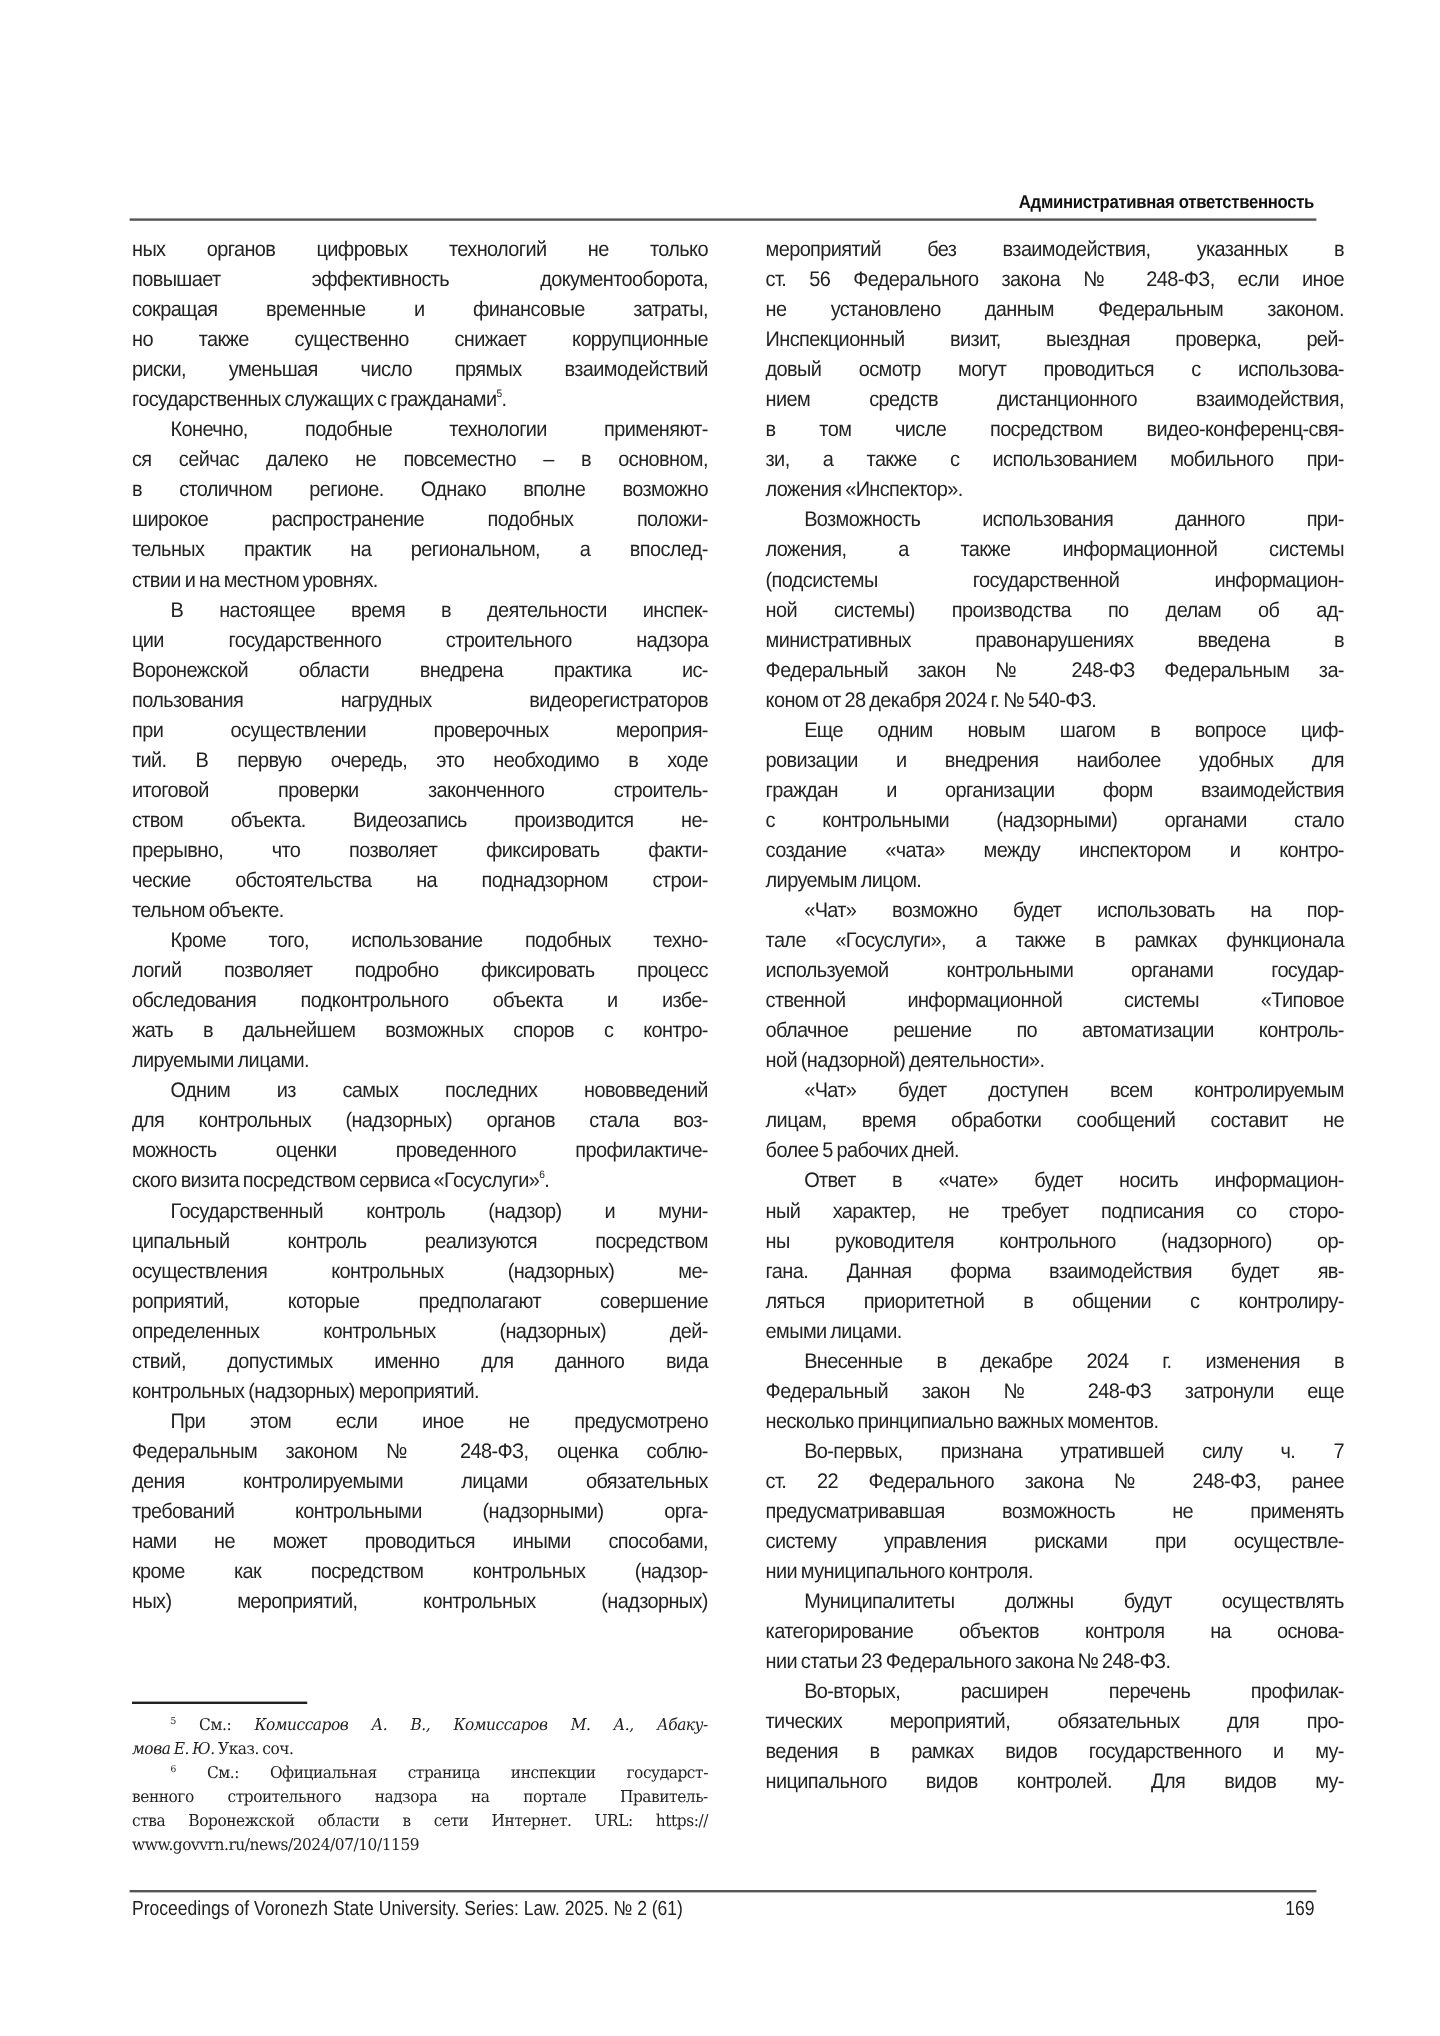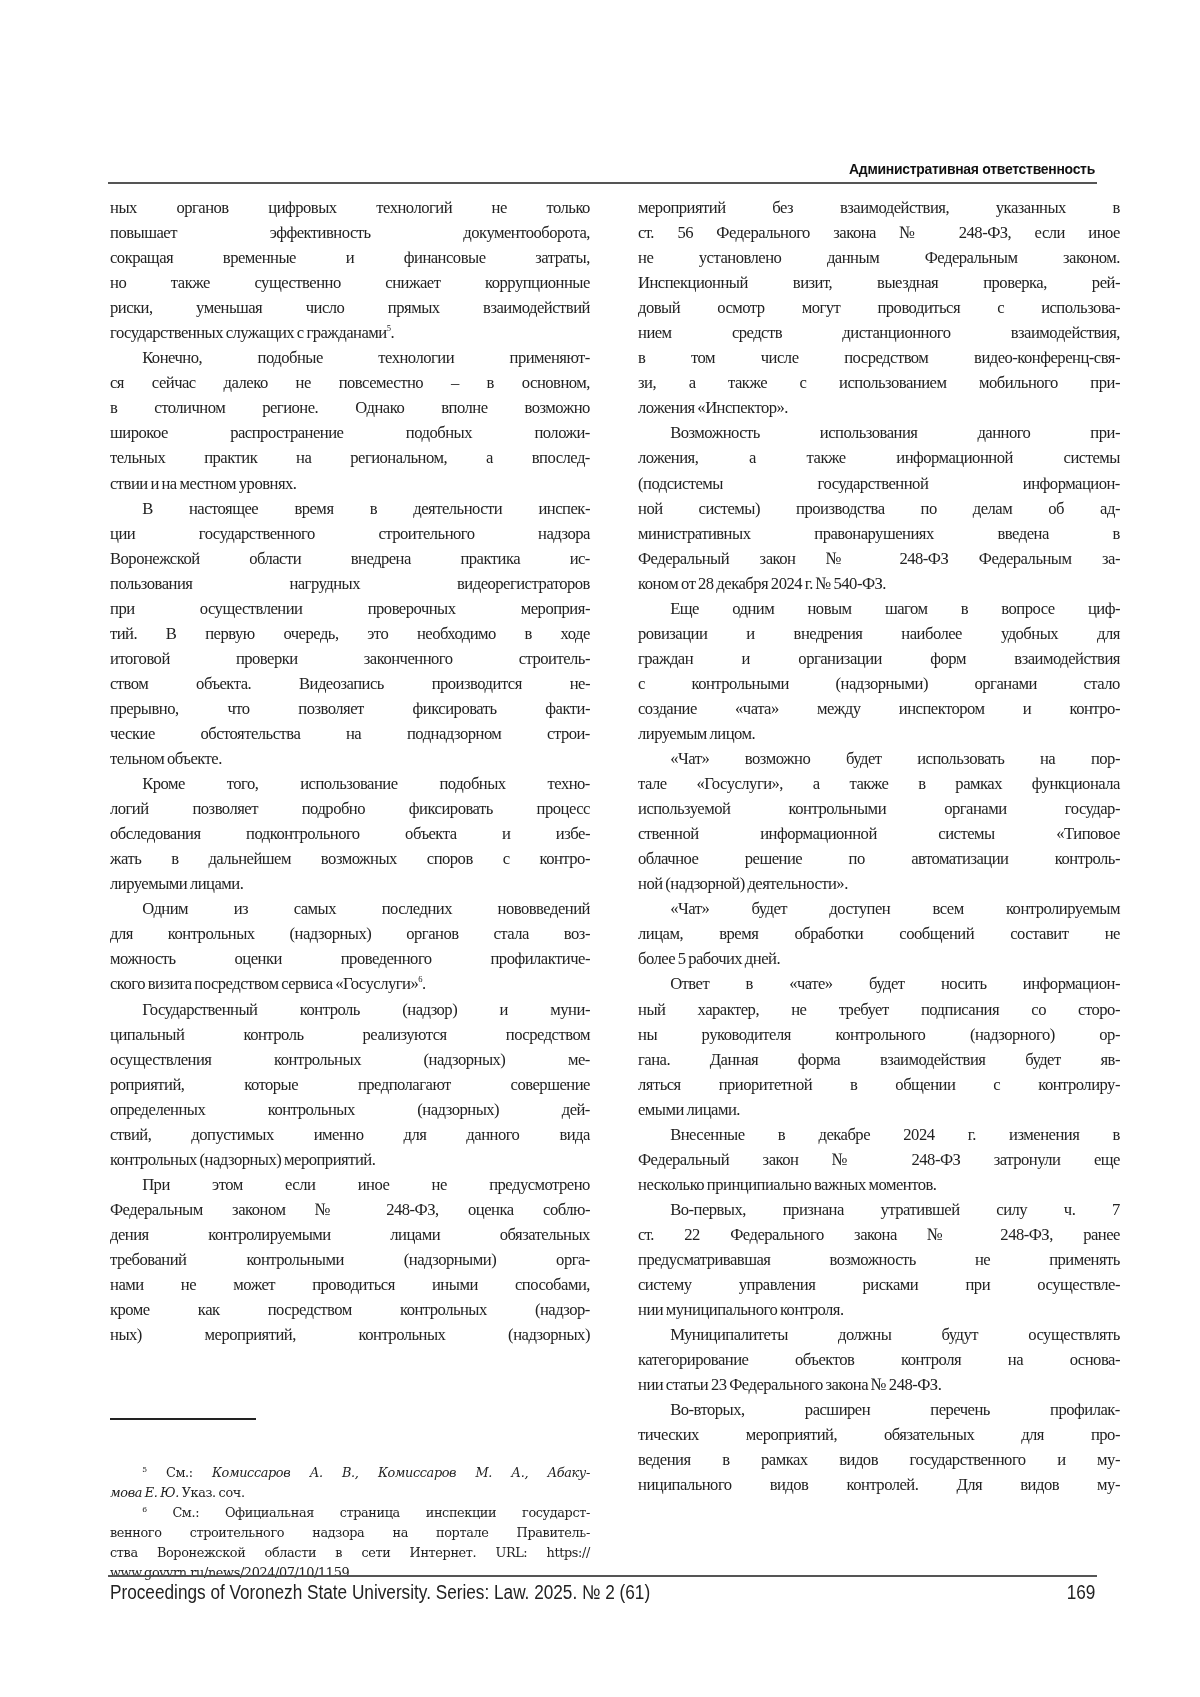--- a/index.html
+++ b/index.html
@@ -4,46 +4,46 @@
 <style>
   html, body { margin: 0; padding: 0; background: #ffffff; }
   body { width: 1200px; height: 1697px; position: relative; overflow: hidden; color: #1a1a1a; }
   .running-head {
     position: absolute; left: 110px; top: 160px; width: 985px;
     text-align: right; font-family: "Liberation Sans", sans-serif;
     font-weight: bold; font-size: 15.5px; letter-spacing: -0.3px; color: #111;
     transform: scaleX(0.9); transform-origin: right center;
   }
   .top-rule { position: absolute; left: 108px; top: 182px; width: 989px; height: 2px; background: #555; }
-  .column { position: absolute; top: 195px; width: 486px; font-family: Liberation Serif, serif; font-size: 17.6px; color: #222; }
+  .column { position: absolute; top: 195px; width: 486px; font-family: Liberation Sans, sans-serif; font-size: 17.6px; color: #222; }
   .col-left { left: 110px; width: 480px; }
   .col-right { left: 638px; width: 482px; }
   .line {
     display: block; height: 25.05px; line-height: 25.05px; white-space: nowrap;
     text-align: justify; text-align-last: justify; letter-spacing: -0.55px; word-spacing: -1px;
     transform: scaleX(0.945); transform-origin: left center; width: 105.8%;
   }
   .line.last { text-align-last: left; }
   .line.indent { padding-left: 34px; box-sizing: border-box; }
   sup.fn { font-size: 9px; vertical-align: 7px; line-height: 0; }
   .fn-rule { position: absolute; left: 110px; top: 1418px; width: 146px; height: 1.5px; background: #222; }
-  .footnotes { position: absolute; left: 110px; top: 1428px; width: 480px; font-family: "DejaVu Serif", serif; font-size: 13.6px; color: #222; margin-top: 34px; }
+  .footnotes { position: absolute; left: 110px; top: 1428px; width: 480px; font-family: "DejaVu Serif", serif; font-size: 13.6px; color: #222; }
   .fn-line {
     display: block; height: 20px; line-height: 20px; white-space: nowrap;
     text-align: justify; text-align-last: justify; letter-spacing: -0.4px; word-spacing: -1px;
     transform: scaleX(0.945); transform-origin: left center; width: 105.8%;
   }
   .fn-line.last { text-align-last: left; }
   .fn-line.indent { padding-left: 34px; box-sizing: border-box; }
   .fn-line i { font-style: italic; }
   .fn-line sup { font-size: 8px; vertical-align: 5px; line-height: 0; }
   .bottom-rule { position: absolute; left: 108px; top: 1575px; width: 989px; height: 2px; background: #555; }
   .footer {
     position: absolute; left: 110px; top: 1581px; width: 985px; height: 24px;
-    font-family: "Liberation Sans", sans-serif; font-size: 20px; color: #222;
+    font-family: "Liberation Sans", sans-serif; font-size: 17px; color: #222;
   }
   .footer .journal { position: absolute; left: 0; top: 0; transform: scaleX(0.86); transform-origin: left center; white-space: nowrap; }
   .footer .page-num { position: absolute; right: 0; top: 0; transform: scaleX(0.86); transform-origin: right center; }
 </style>
 </head>
 <body>
 
 <div class="running-head">Административная ответственность</div>
 <div class="top-rule"></div>
 

